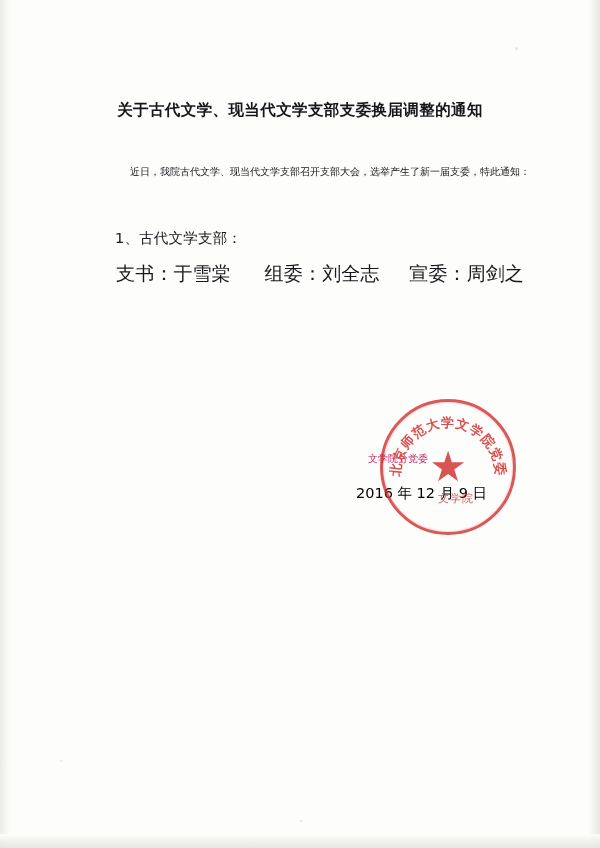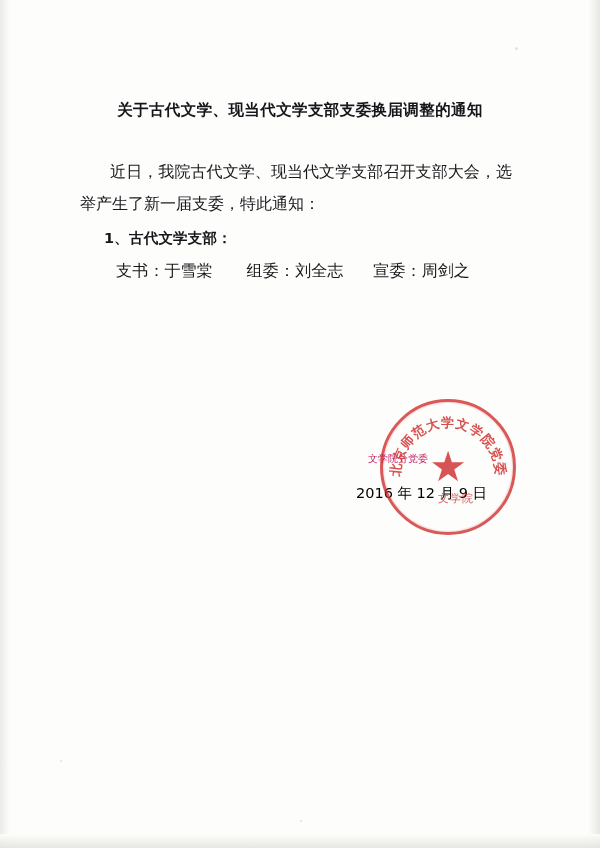--- a/index.html
+++ b/index.html
@@ -60,45 +60,45 @@
     width: 600px;
     text-align: center;
     font-size: 15.5px;
     font-weight: bold;
     letter-spacing: 0.4px;
     color: #15161a;
   }
 
   .para {
     position: absolute;
-    left: 80px;
+    left: 100px;
     width: 432px;
-    font-size: 16px;
+    font-size: 10px;
     line-height: 32px;
     color: #17181c;
     text-align: justify;
   }
   .para .indent {
     display: inline-block;
     width: 30px;
   }
 
   .sec-head {
     position: absolute;
-    left: 104px;
+    left: 115px;
     font-size: 14.5px;
-    font-weight: bold;
+    font-weight: normal;
     color: #15161a;
     letter-spacing: 0.2px;
   }
 
   .row {
     position: absolute;
     left: 116px;
-    font-size: 16px;
+    font-size: 19px;
     color: #17181c;
     white-space: nowrap;
   }
   .row .lbl { letter-spacing: 0.2px; }
   .row .gap-a { display: inline-block; width: 34px; }
   .row .gap-b { display: inline-block; width: 30px; }
 
   .signature {
     position: absolute;
     left: 368px;

